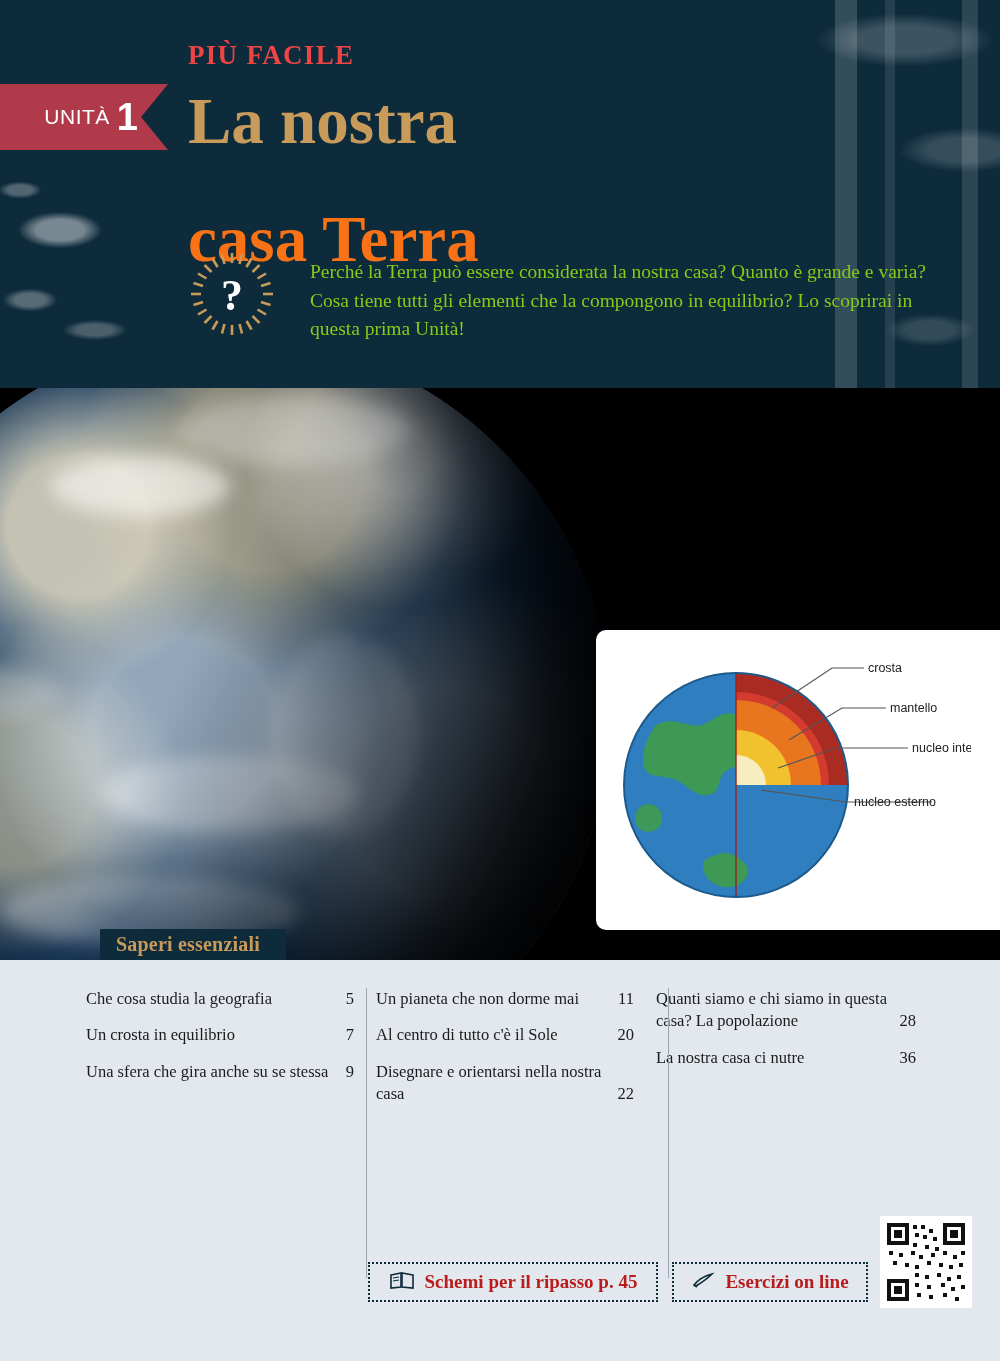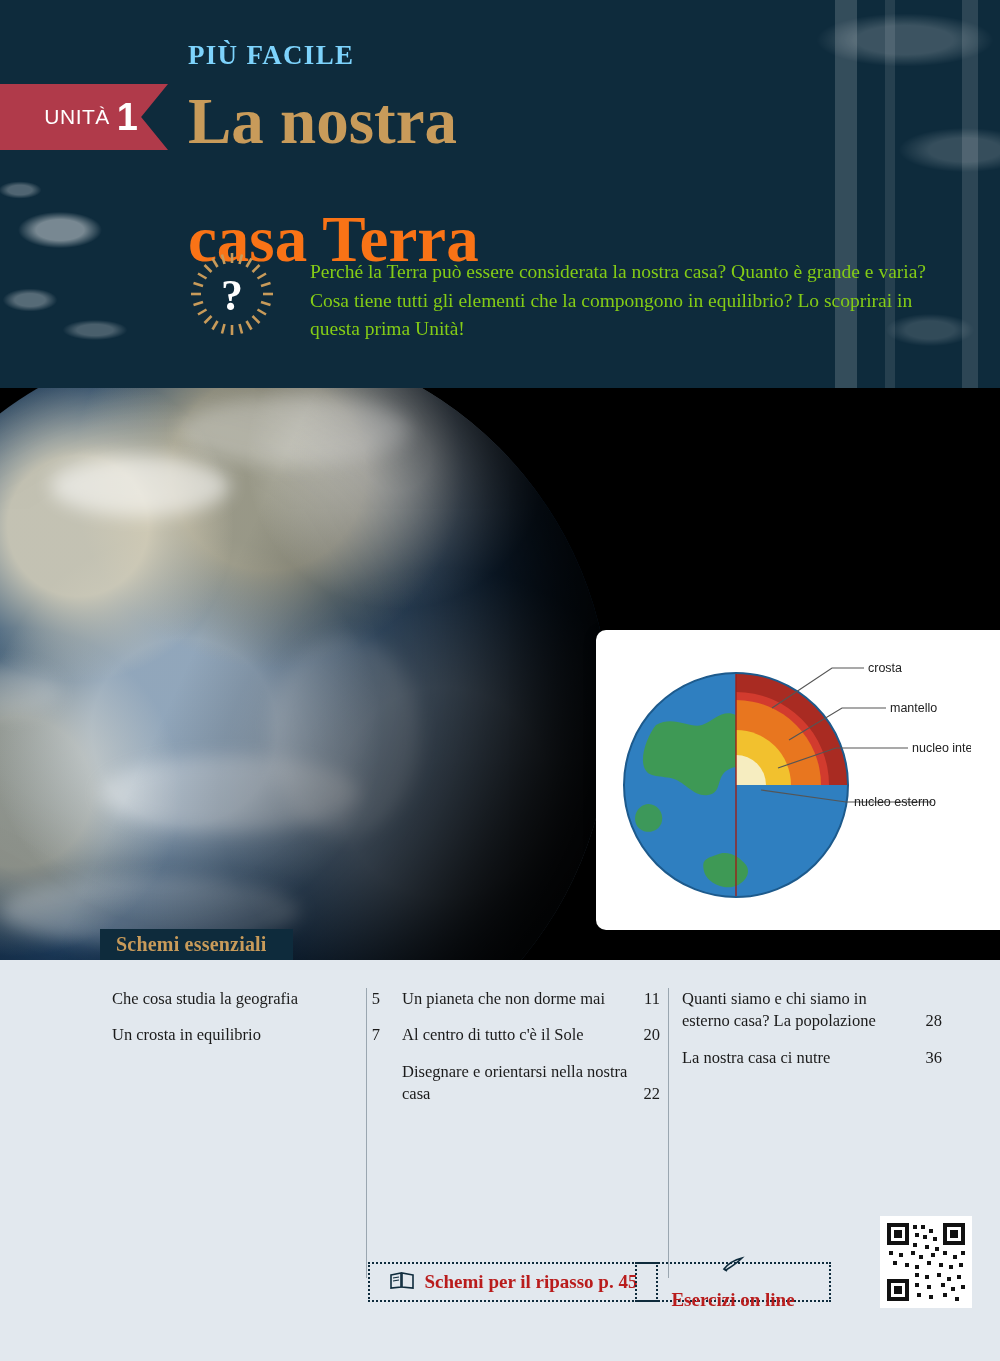--- a/index.html
+++ b/index.html
@@ -58,21 +58,21 @@
   }
   .unit-tag .num {
     font-family: "Liberation Sans", sans-serif;
     font-size: 38px; font-weight: 700; margin-left: 7px; line-height: 1;
   }
 
   .kicker {
     position: absolute; left: 188px; top: 40px;
     font-family: "Liberation Serif", serif;
     font-weight: 700; font-size: 27px; letter-spacing: 1.3px;
-    color: #7dd3fc;
+    color: #ef4444;
   }
   .title {
     position: absolute; left: 188px; top: 86px;
     width: 620px;
     font-family: "Liberation Serif", serif;
     font-weight: 700; font-size: 65px; line-height: 1.08;
     color: #c89b5a;
   }
   .title .line2 { color: #f97316; display: block; margin-top: 48px; }
 
@@ -140,21 +140,21 @@
     position: absolute; left: 100px; top: -31px;
     height: 31px; padding: 0 26px 0 16px;
     background: #0e2b3c;
     color: #c89b5a;
     font-family: "Liberation Serif", serif;
     font-weight: 700; font-size: 20px;
     display: flex; align-items: center;
     letter-spacing: .2px;
   }
   .cols {
-    position: absolute; left: 112px; top: 28px; width: 830px;
+    position: absolute; left: 86px; top: 28px; width: 830px;
     display: flex;
   }
   .col { position: relative; }
   .col.c1 { width: 268px; }
   .col.c2 { width: 280px; padding-left: 22px; }
   .col.c3 { width: 282px; padding-left: 22px; }
   .toc-row {
     display: flex; justify-content: space-between; align-items: flex-end;
     margin-bottom: 14px;
     font-size: 16.5px; color: #1b1b1b;
@@ -171,21 +171,21 @@
     position: absolute; height: 40px;
     border: 2px dotted #0e2b3c;
     display: flex; align-items: center; gap: 10px;
     padding: 0 16px;
     color: #b91c1c;
     font-family: "Liberation Serif", serif;
     font-weight: 700; font-size: 19px;
     background: transparent;
   }
   .chip-1 { left: 368px; top: 1262px; width: 290px; justify-content: center; }
-  .chip-2 { left: 635px; top: 1262px; width: 196px; justify-content: center; flex-direction: column; }
+  .chip-2 { left: 672px; top: 1262px; width: 196px; justify-content: center; }
 
   .qr {
     position: absolute; left: 880px; top: 1216px; width: 92px; height: 92px;
     background: #fff; padding: 5px;
   }
   .qr svg { display: block; }
 </style>
 </head>
 <body>
 
@@ -285,52 +285,56 @@
         <text x="272" y="42">crosta</text>
         <text x="294" y="82">mantello</text>
         <text x="316" y="122">nucleo interno</text>
         <text x="340" y="176" text-anchor="end">nucleo esterno</text>
       </g>
     </svg>
   </div>
 </div>
 
 <div class="contents">
-  <div class="saperi-banner">Schemi essenziali</div>
+  <div class="saperi-banner">Saperi essenziali</div>
 
   <div class="cols">
     <div class="col c1">
       <div class="toc-row">
         <span class="t">Che cosa studia la geografia</span>
         <span class="p">5</span>
       </div>
       <div class="toc-row">
         <span class="t">Un crosta in equilibrio</span>
         <span class="p">7</span>
       </div>
+      <div class="toc-row">
+        <span class="t">Una sfera che gira anche su se stessa</span>
+        <span class="p">9</span>
+      </div>
     </div>
 
     <div class="col c2">
       <div class="toc-row">
         <span class="t">Un pianeta che non dorme mai</span>
         <span class="p">11</span>
       </div>
       <div class="toc-row">
         <span class="t">Al centro di tutto c'è il Sole</span>
         <span class="p">20</span>
       </div>
       <div class="toc-row">
         <span class="t">Disegnare e orientarsi nella nostra casa</span>
         <span class="p">22</span>
       </div>
     </div>
 
     <div class="col c3">
       <div class="toc-row">
-        <span class="t">Quanti siamo e chi siamo in esterno casa? La popolazione</span>
+        <span class="t">Quanti siamo e chi siamo in questa casa? La popolazione</span>
         <span class="p">28</span>
       </div>
       <div class="toc-row">
         <span class="t">La nostra casa ci nutre</span>
         <span class="p">36</span>
       </div>
     </div>
   </div>
 </div>
 

